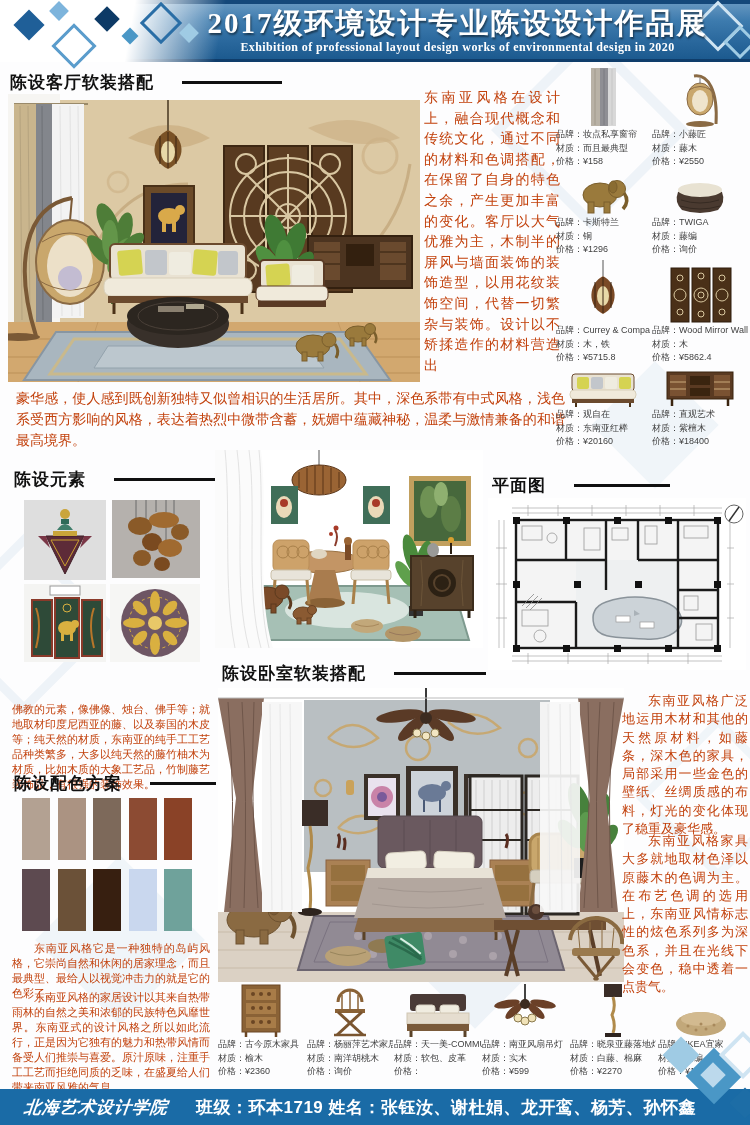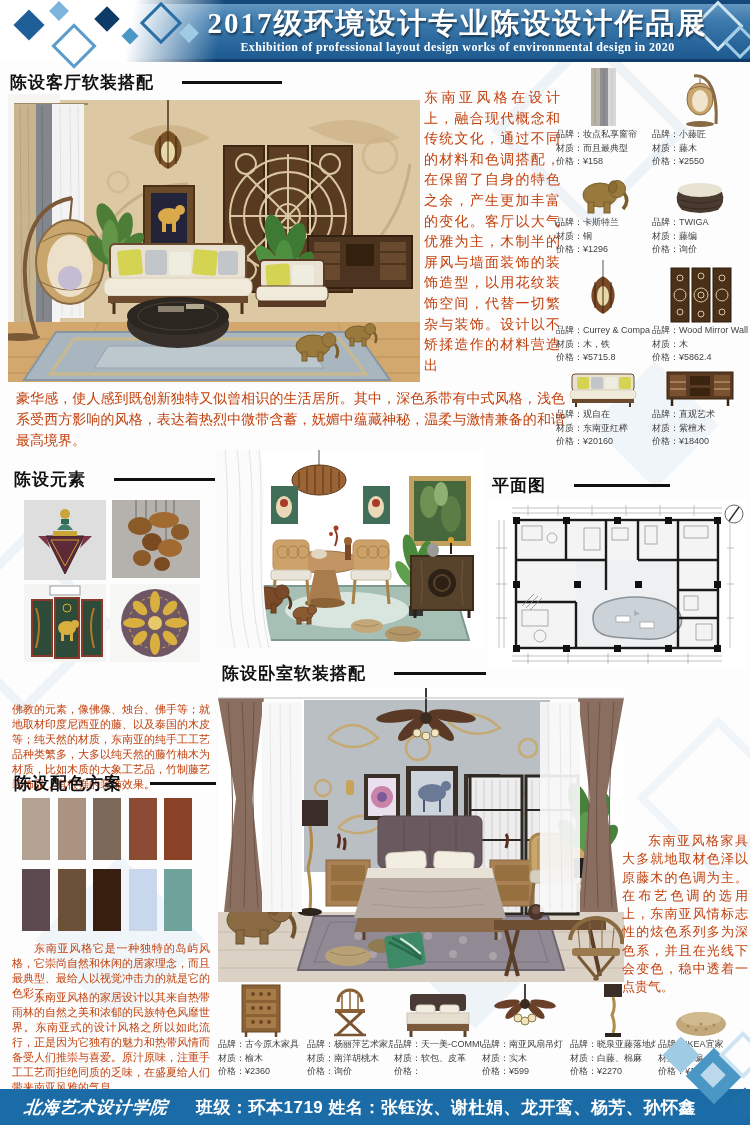--- a/index.html
+++ b/index.html
@@ -843,20 +843,21 @@
         <g stroke="#e6e6e6">
             <line x1="330" y1="16" x2="332" y2="222"></line>
             <line x1="342" y1="16" x2="344" y2="222"></line>
             <line x1="352" y1="16" x2="354" y2="222"></line>
           </g>
       </g>
       <line x1="0" y1="10" x2="406" y2="10" stroke="#bbb"></line>
     </svg>
   </div>
 
+  <div class="para mid indent" style="left:622px;top:692px;width:126px;">东南亚风格广泛地运用木材和其他的天然原材料，如藤条，深木色的家具，局部采用一些金色的壁纸、丝绸质感的布料，灯光的变化体现了稳重及豪华感。</div>
   <div class="para mid indent" style="left:622px;top:832px;width:126px;">东南亚风格家具大多就地取材色泽以原藤木的色调为主。在布艺色调的选用上，东南亚风情标志性的炫色系列多为深色系，并且在光线下会变色，稳中透着一点贵气。</div>
 
   <div class="pcard" style="left:218px;top:980px;width:86px;">
     <div class="pimg" style="height:58px;">
       <svg width="56" height="56" viewBox="0 0 56 56">
           <rect x="9" y="3" width="38" height="47" fill="#8a6236" stroke="#6b4624"></rect>
           <rect x="13" y="7" width="30" height="11" fill="#a87c48"></rect>
           <rect x="13" y="21" width="30" height="11" fill="#a87c48"></rect>
           <rect x="13" y="35" width="30" height="11" fill="#a87c48"></rect>
           <g fill="#6b4624">

